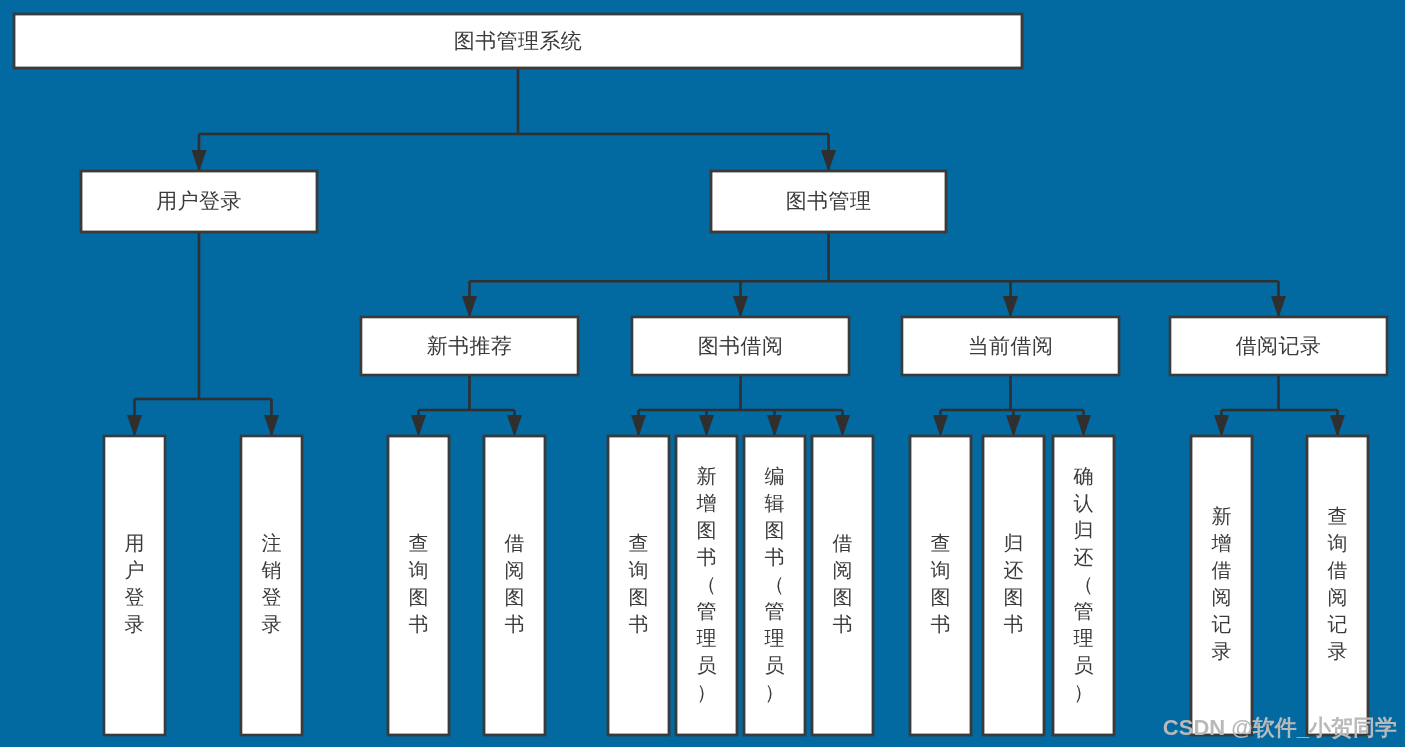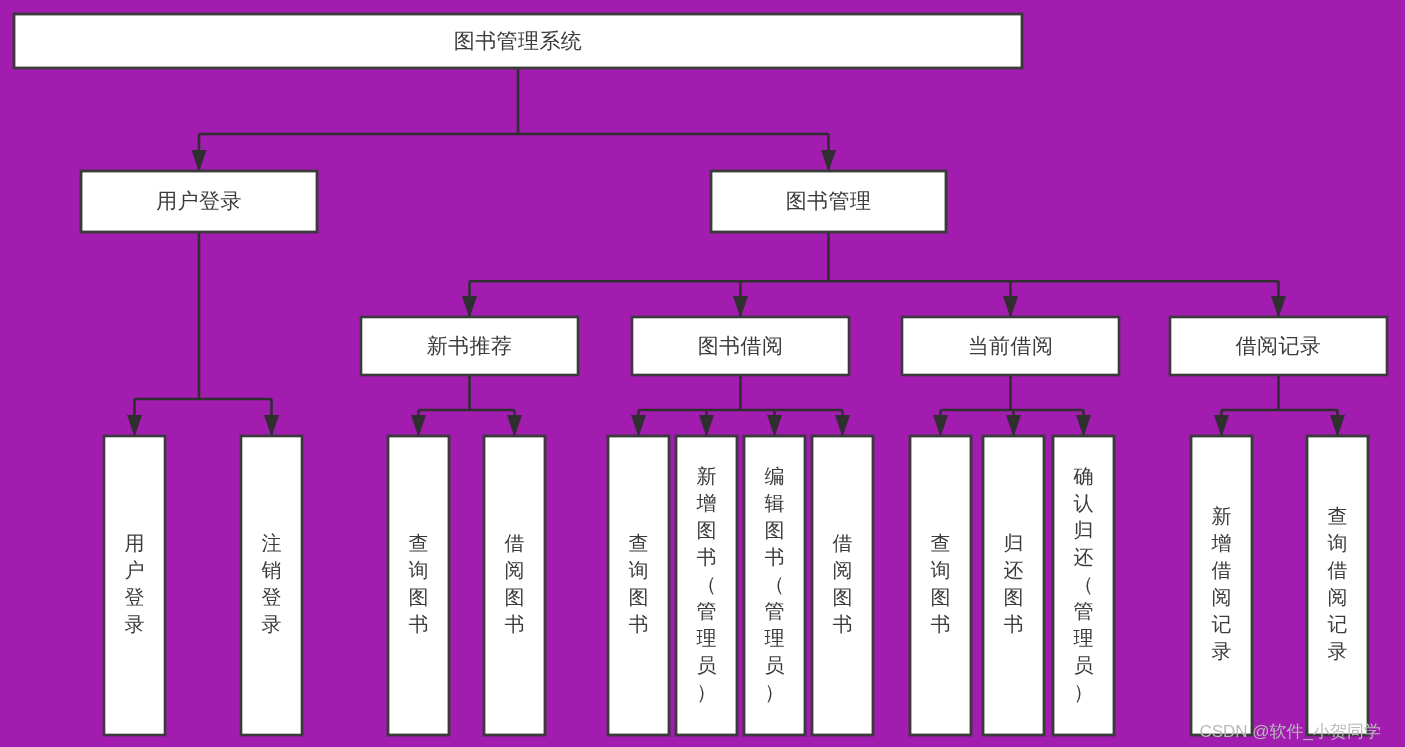--- a/index.html
+++ b/index.html
@@ -8,21 +8,21 @@
     padding: 0;
     background: #ffffff;
   }
   body {
     font-family: "Liberation Sans", "DejaVu Sans", sans-serif;
   }
   #diagram-root {
     position: relative;
     width: 1405px;
     height: 747px;
-    background: #a21caf;
+    background: #0369a1;
     overflow: hidden;
   }
   svg.diagram-canvas {
     position: absolute;
     left: 0;
     top: 0;
     width: 1405px;
     height: 747px;
     display: block;
   }
@@ -55,28 +55,29 @@
   }
   .vlabel-char {
     fill: #3b3b3b;
     font-family: "Liberation Sans", "DejaVu Sans", sans-serif;
     font-size: 20px;
     text-anchor: middle;
     dominant-baseline: middle;
   }
   .watermark {
     position: absolute;
-    right: 24px;
+    right: 8px;
     bottom: 4px;
     font-family: "Liberation Sans", "DejaVu Sans", sans-serif;
-    font-size: 17px;
+    font-size: 22px;
     color: #b9b9b9;
     white-space: nowrap;
     user-select: none;
     pointer-events: none;
+    font-weight: bold;
   }
 </style>
 </head>
 <body>
 
 <div id="diagram-root">
   <svg class="diagram-canvas" id="diagram-svg" viewBox="0 0 1405 747" xmlns="http://www.w3.org/2000/svg">
       <g>
         <line x1="518" y1="68" x2="518" y2="134" class="connector"></line>
         <line x1="199" y1="134" x2="828.5" y2="134" class="connector"></line>

